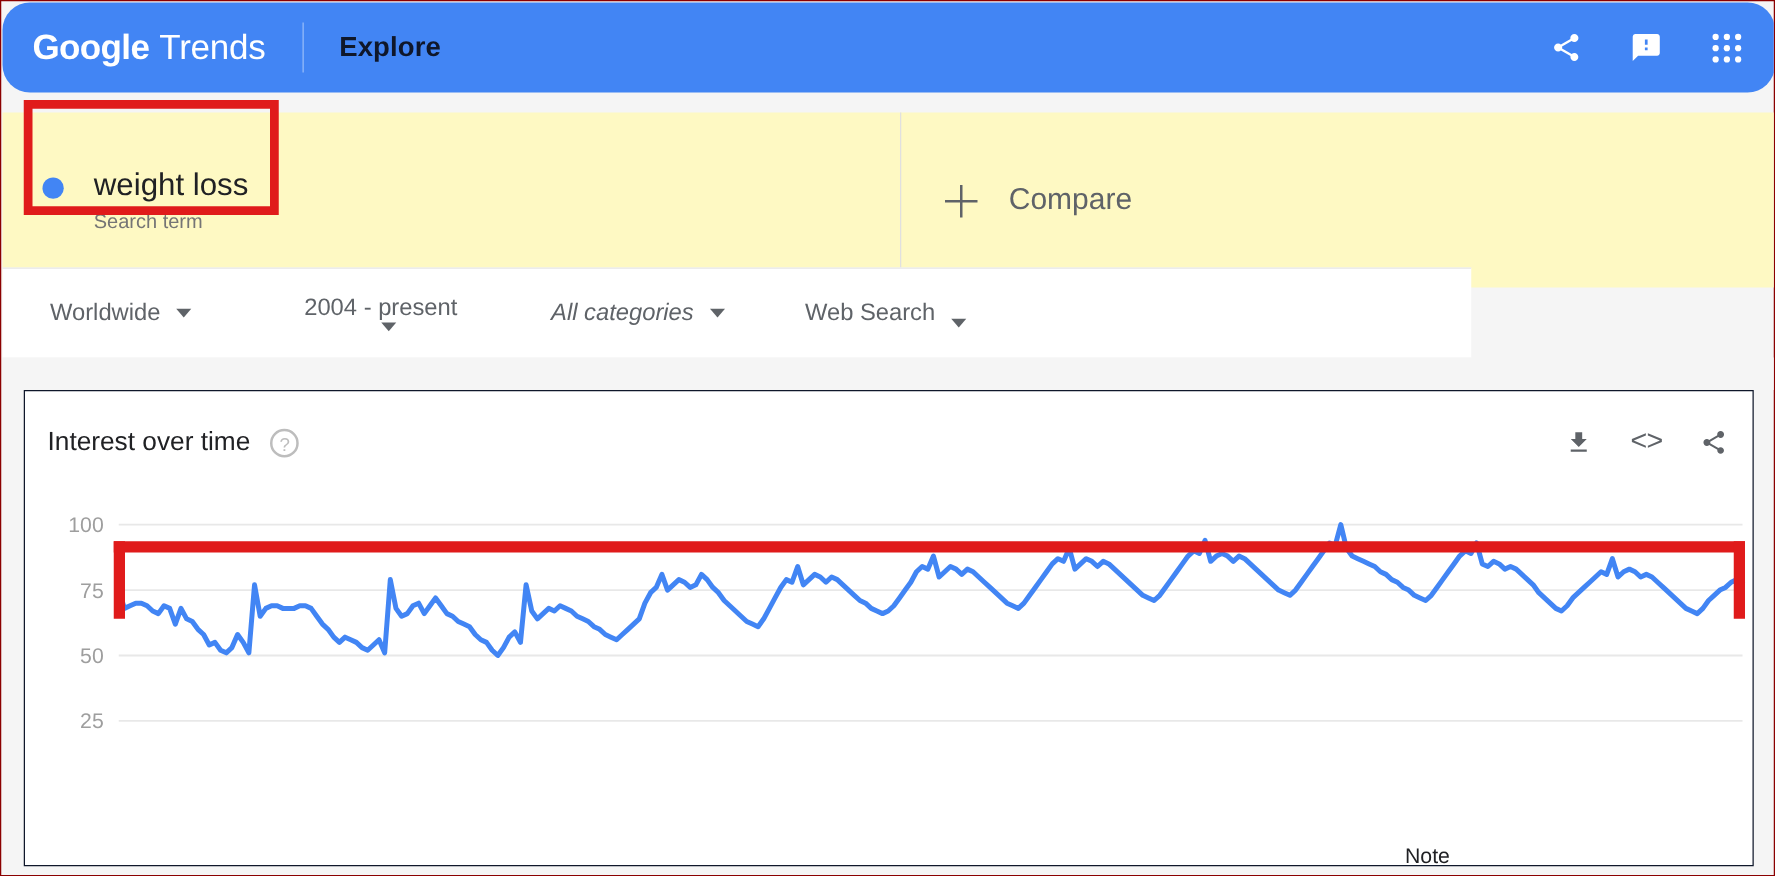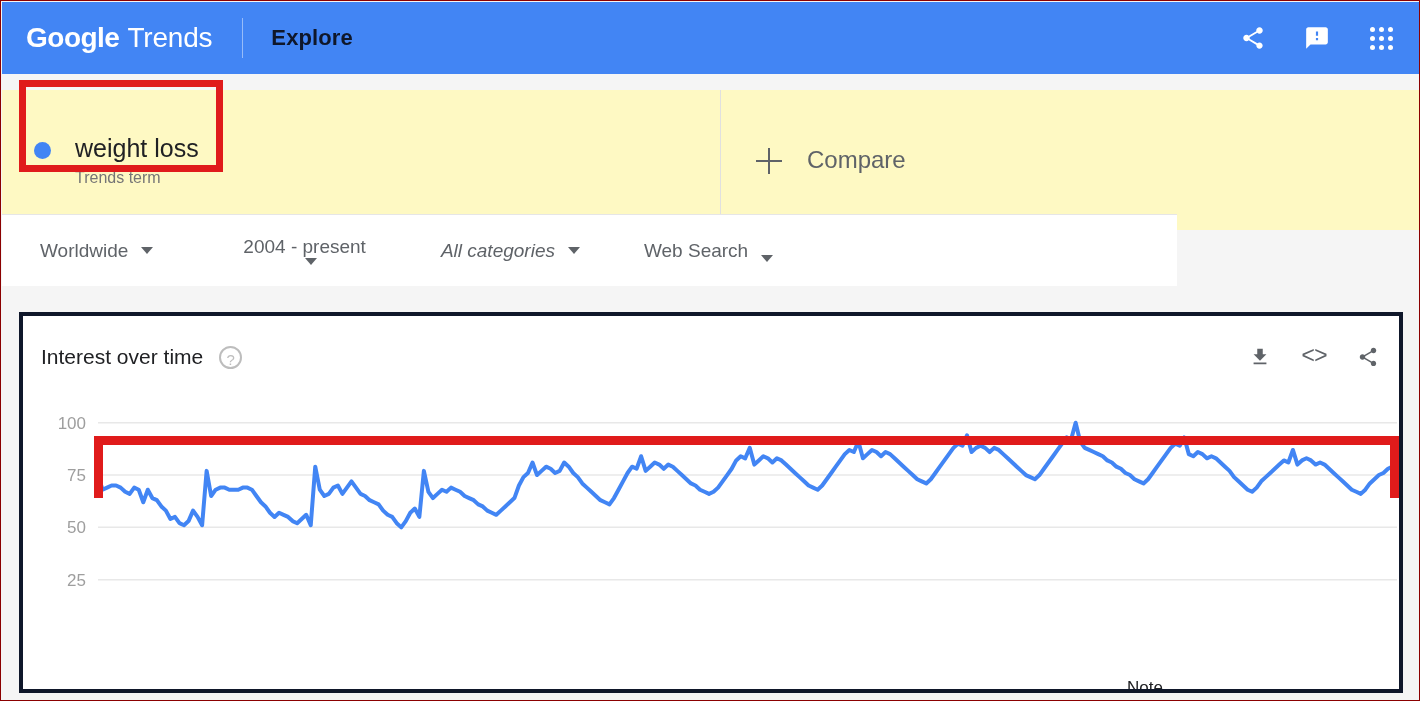--- a/index.html
+++ b/index.html
@@ -29,20 +29,21 @@
   
   .header {
     position: absolute;
     left: 1px; top: 1px;
     width: 1418px;
     height: 72px;
     background: #4285f4;
     display: flex;
     align-items: center;
     box-sizing: border-box;
+    border-radius: 22px;
   }
   .brand {
     display: flex;
     align-items: baseline;
     margin-left: 24px;
     color: #ffffff;
     white-space: nowrap;
   }
   .brand-google {
     font-size: 28px;
@@ -220,21 +221,21 @@
 
   
   .gap { position: absolute; left:1px; top:285px; width:1418px; height:26px; background:#f5f5f5; }
   .card {
     position: absolute;
     left: 18px;
     top: 311px;
     width: 1384px;
     height: 381px;
     background: #ffffff;
-    border: 4px solid #0f172a;
+    border: 1px solid #0f172a;
     box-sizing: border-box;
     overflow: hidden;
   }
   .card-head {
     position: absolute;
     left: 0; top: 0;
     width: 100%;
     height: 82px;
     display: flex;
     align-items: center;
@@ -338,21 +339,21 @@
       </div>
     </div>
   </div>
 
   <div class="terms-row">
     <div class="term-cell">
       <div class="term-inner">
         <div class="term-dot"></div>
         <div class="term-texts">
           <div class="term-title">weight loss</div>
-          <div class="term-sub">Trends term</div>
+          <div class="term-sub">Search term</div>
         </div>
       </div>
     </div>
     <div class="compare-cell">
       <div class="compare-inner">
         <span class="plus-icon"></span>
         <span class="compare-label">Compare</span>
       </div>
     </div>
   </div>

